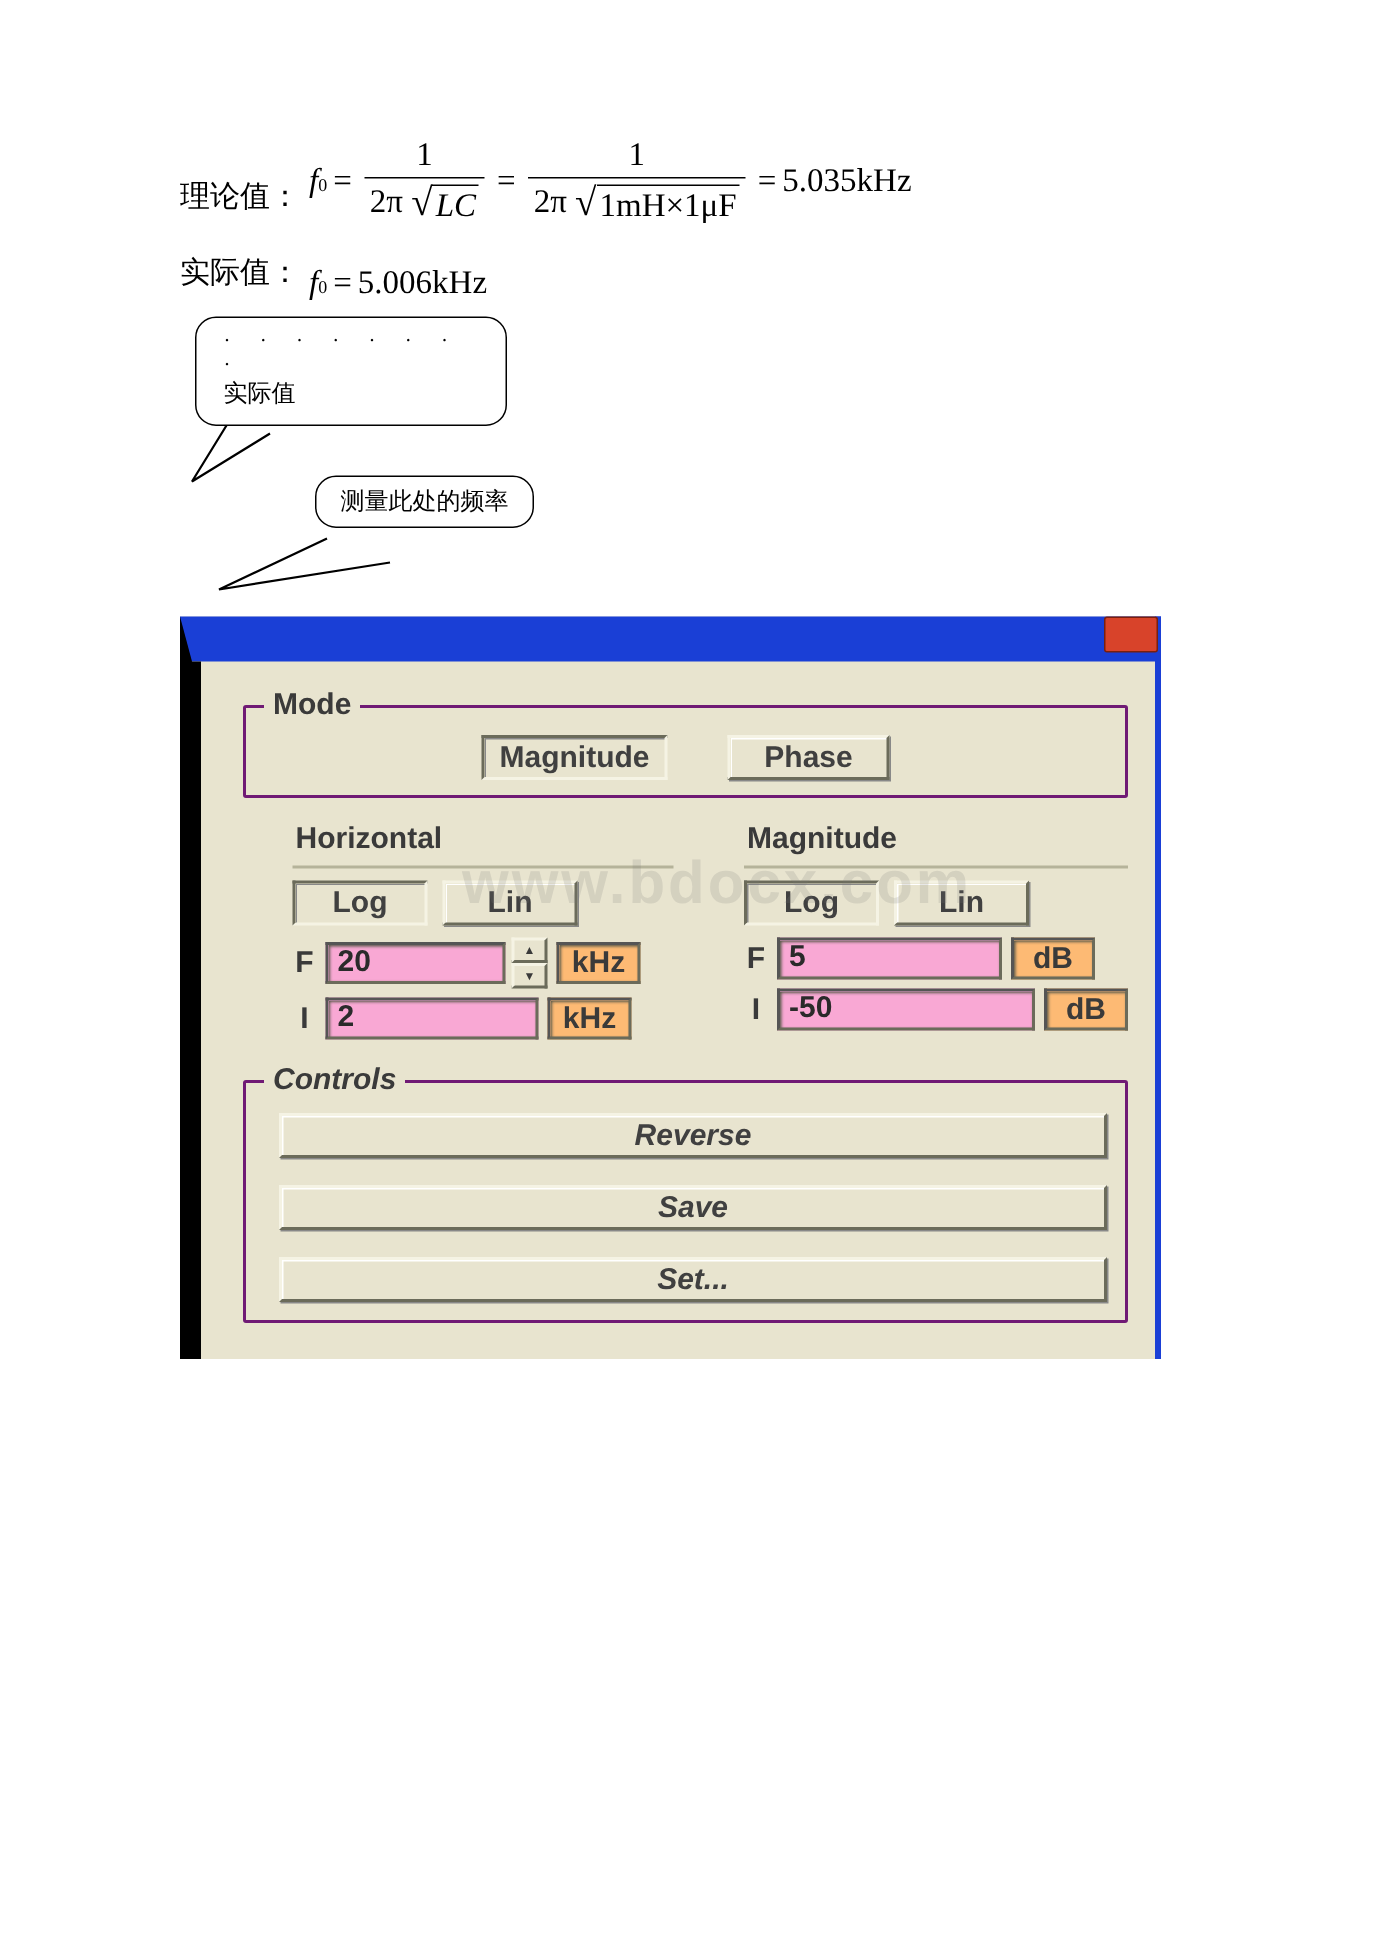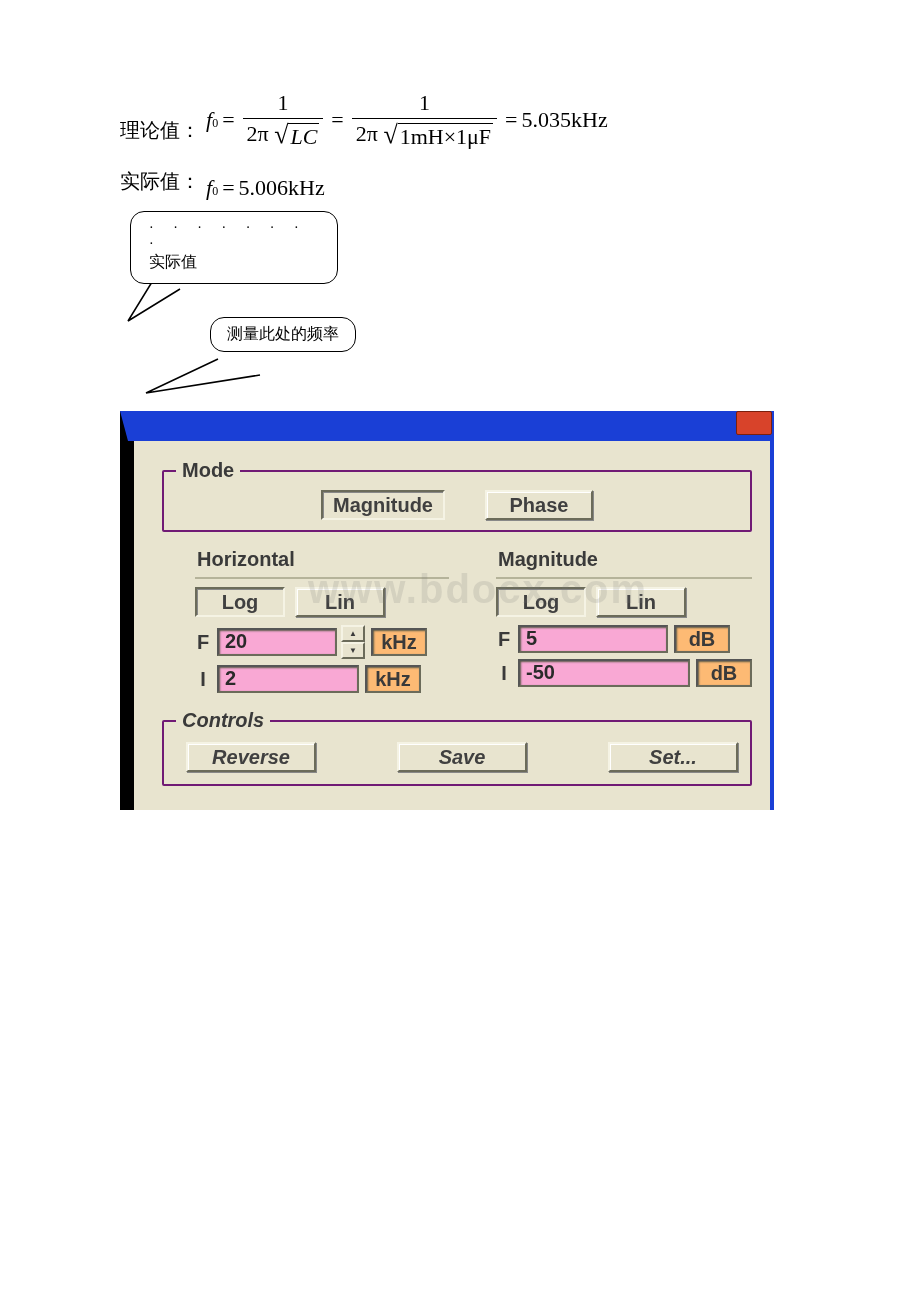--- a/index.html
+++ b/index.html
@@ -239,22 +239,23 @@
     width: 56px;
     height: 28px;
     font-family: Tahoma, Arial, sans-serif;
     font-size: 20px;
     font-weight: bold;
     box-sizing: border-box;
   }
   .controls-row {
     display: flex;
     gap: 18px;
-    justify-content: space-between;
+    justify-content: flex-end;
     padding: 2px 0 2px 10px;
+    flex-direction: column;
   }
   .controls-row .btn { min-width: 130px; }
 
   .watermark {
     position: absolute;
     left: 180px;
     top: 126px;
     font-size: 40px;
     color: rgba(120,120,120,0.18);
     font-family: Arial, sans-serif;

